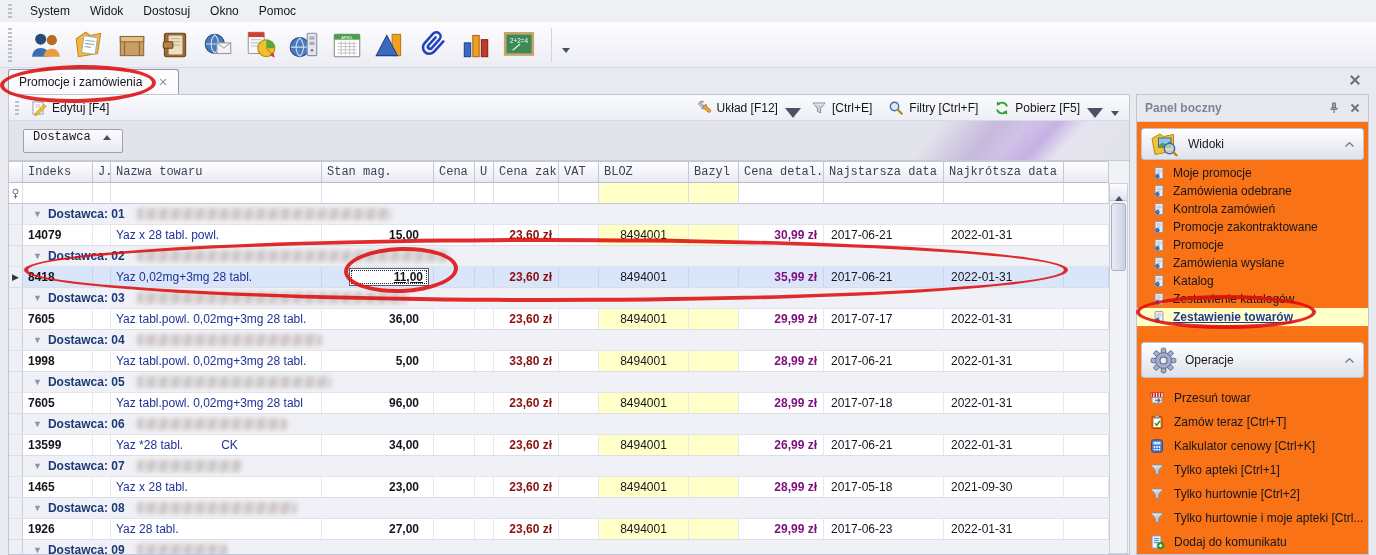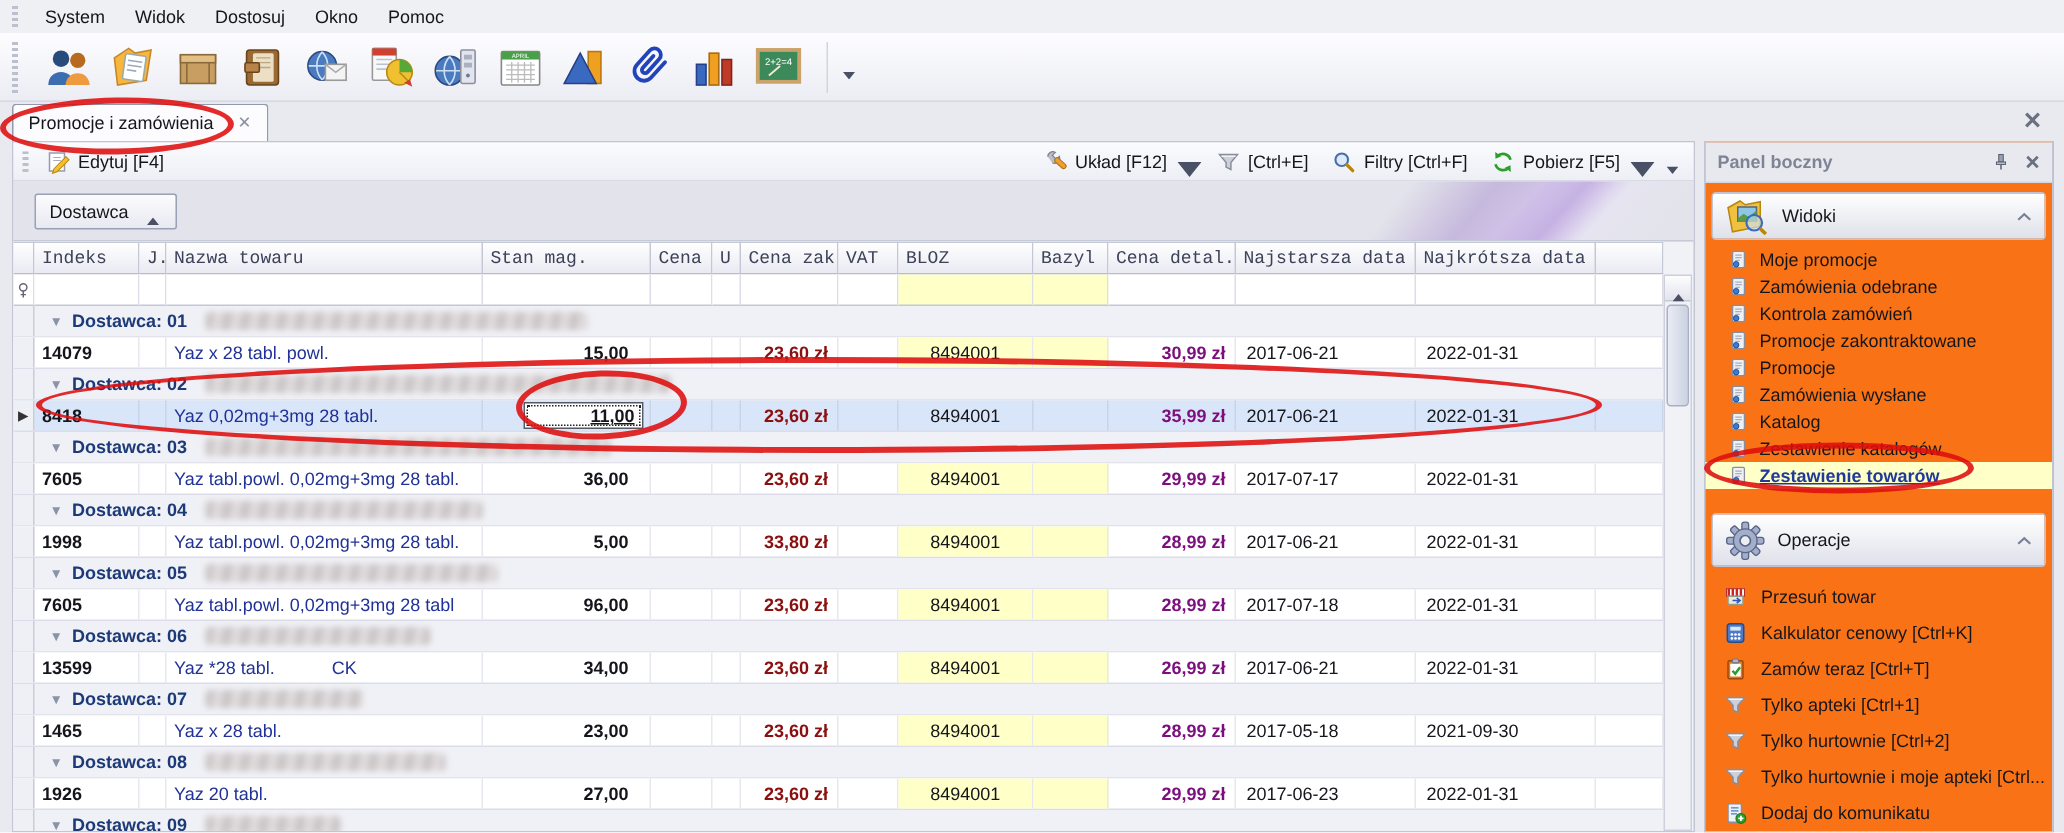--- a/index.html
+++ b/index.html
@@ -35,21 +35,21 @@
   #cmd-right{margin-left:auto;display:flex;align-items:center;gap:8px;}
   
   #grouppanel{position:absolute;left:0;top:26px;width:100%;height:40px;background:#e3e4eb;
     border-bottom:1px solid #c6c9d6;overflow:hidden;box-sizing:border-box;}
   .wave1{position:absolute;right:-30px;top:-10px;width:330px;height:70px;transform:skewX(-18deg);
     background:linear-gradient(115deg,transparent 30%,rgba(150,115,198,.38) 46%,rgba(198,175,232,.6) 56%,rgba(236,228,248,.5) 68%,transparent 82%);}
   .wave2{position:absolute;right:40px;top:-8px;width:120px;height:66px;transform:skewX(-24deg);
     background:linear-gradient(115deg,transparent 35%,rgba(170,135,215,.45) 55%,transparent 75%);}
   #groupbtn{position:absolute;left:14px;top:8px;height:24px;box-sizing:border-box;
     background:linear-gradient(#fcfcfe,#e8e9f1);border:1px solid #9aa0b5;border-radius:2px;
-    display:flex;align-items:center;gap:10px;padding:0 9px;}
+    display:flex;align-items:flex-start;gap:10px;padding:0 9px;font-family:Liberation Mono, monospace;}
   
   #grid{position:absolute;left:0;top:66px;width:1100px;height:393px;background:#fafbfd;overflow:hidden;}
   .grow,.drow,.hrow,.frow{display:flex;box-sizing:border-box;}
   .hrow{height:22px;font-family:Liberation Mono, monospace;}
   .hcell{box-sizing:border-box;background:linear-gradient(#ffffff,#e9eaf2);border-right:1px solid #c4c7d6;
     border-bottom:1px solid #b9bcce;border-top:1px solid #c4c7d6;color:#3c4258;padding:0 5px;line-height:20px;
     overflow:hidden;white-space:nowrap;}
   .frow{height:21px;}
   .fcell{box-sizing:border-box;background:#fff;border-right:1px solid #dcdde8;border-bottom:1px solid #c4c7d6;
     display:flex;align-items:center;justify-content:center;}
@@ -533,21 +533,21 @@
           <div class="gcontent">
             <span class="gtri">▼</span>
             <span>Dostawca: 08</span>
             <span class="blur" style="width: 160px;"></span>
           </div>
         </div>
         <div class="drow">
           <div class="cell c-ind" style="width: 14px;"></div>
           <div class="cell c-indeks" style="width: 70px;">1926</div>
           <div class="cell " style="width: 18px;"></div>
-          <div class="cell c-nazwa" style="width: 211px;">Yaz 20 tabl.</div>
+          <div class="cell c-nazwa" style="width: 211px;">Yaz 28 tabl.</div>
           <div class="cell c-stan" style="width: 112px;">27,00</div>
           <div class="cell " style="width: 41px;"></div>
           <div class="cell " style="width: 19px;"></div>
           <div class="cell c-cenazak" style="width: 65px;">23,60 zł</div>
           <div class="cell " style="width: 40px;"></div>
           <div class="cell c-bloz" style="width: 90px;">8494001</div>
           <div class="cell c-bazyl" style="width: 50px;"></div>
           <div class="cell c-cenadetal" style="width: 85px;">29,99 zł</div>
           <div class="cell c-date" style="width: 120px;">2017-06-23</div>
           <div class="cell c-date" style="width: 120px;">2022-01-31</div>
@@ -728,48 +728,48 @@
               <path d="M3.5 2.5v5M6.2 2.5v5M8.9 2.5v5M11.6 2.5v5" stroke="#cc2222" stroke-width="1.6"></path>
               <rect x="3" y="7.5" width="10" height="5.5" fill="#eee8da" stroke="#998"></rect>
               <path d="M6 10.3h4.5M8.8 8.6l2.2 1.7-2.2 1.7" stroke="#2a5ac0" fill="none" stroke-width="1.1"></path>
             </svg>
           </span>
           <span>Przesuń towar</span>
         </div>
         <div class="op-item">
           <span style="display: inline-flex; width: 16px; height: 16px;">
             <svg viewBox="0 0 16 16">
+              <rect x="3" y="2.5" width="10" height="12" rx="1" fill="#e07820" stroke="#a04808"></rect>
+              <rect x="4.5" y="4.5" width="7" height="8.5" fill="#fff"></rect>
+              <rect x="6" y="1.3" width="4" height="2.6" rx=".8" fill="#b0b6c4" stroke="#707688" stroke-width=".7"></rect>
+              <path d="M6 9.2l1.8 2L11 6.8" stroke="#2a9a2a" stroke-width="1.6" fill="none"></path>
+            </svg>
+          </span>
+          <span>Zamów teraz [Ctrl+T]</span>
+        </div>
+        <div class="op-item">
+          <span style="display: inline-flex; width: 16px; height: 16px;">
+            <svg viewBox="0 0 16 16">
               <rect x="2.5" y="1.8" width="11" height="12.4" rx="2" fill="#4a7ac8" stroke="#2a4a88"></rect>
               <rect x="4.5" y="3.8" width="7" height="2.6" fill="#dce8f8"></rect>
               <g fill="#fff">
                 <circle cx="5.6" cy="9" r=".9"></circle>
                 <circle cx="8" cy="9" r=".9"></circle>
                 <circle cx="10.4" cy="9" r=".9"></circle>
                 <circle cx="5.6" cy="11.6" r=".9"></circle>
                 <circle cx="8" cy="11.6" r=".9"></circle>
                 <circle cx="10.4" cy="11.6" r=".9"></circle>
               </g>
             </svg>
           </span>
           <span>Kalkulator cenowy [Ctrl+K]</span>
         </div>
         <div class="op-item">
           <span style="display: inline-flex; width: 16px; height: 16px;">
             <svg viewBox="0 0 16 16">
-              <rect x="3" y="2.5" width="10" height="12" rx="1" fill="#e07820" stroke="#a04808"></rect>
-              <rect x="4.5" y="4.5" width="7" height="8.5" fill="#fff"></rect>
-              <rect x="6" y="1.3" width="4" height="2.6" rx=".8" fill="#b0b6c4" stroke="#707688" stroke-width=".7"></rect>
-              <path d="M6 9.2l1.8 2L11 6.8" stroke="#2a9a2a" stroke-width="1.6" fill="none"></path>
-            </svg>
-          </span>
-          <span>Zamów teraz [Ctrl+T]</span>
-        </div>
-        <div class="op-item">
-          <span style="display: inline-flex; width: 16px; height: 16px;">
-            <svg viewBox="0 0 16 16">
               <polygon points="2,3 14,3 9.6,8.4 9.6,13 6.4,11.4 6.4,8.4" fill="#ccd0da" stroke="#8a8e9a"></polygon>
               <path d="M3.2 4.2h9.6" stroke="#fff" stroke-width=".7"></path>
             </svg>
           </span>
           <span>Tylko apteki [Ctrl+1]</span>
         </div>
         <div class="op-item">
           <span style="display: inline-flex; width: 16px; height: 16px;">
             <svg viewBox="0 0 16 16">
               <polygon points="2,3 14,3 9.6,8.4 9.6,13 6.4,11.4 6.4,8.4" fill="#ccd0da" stroke="#8a8e9a"></polygon>

